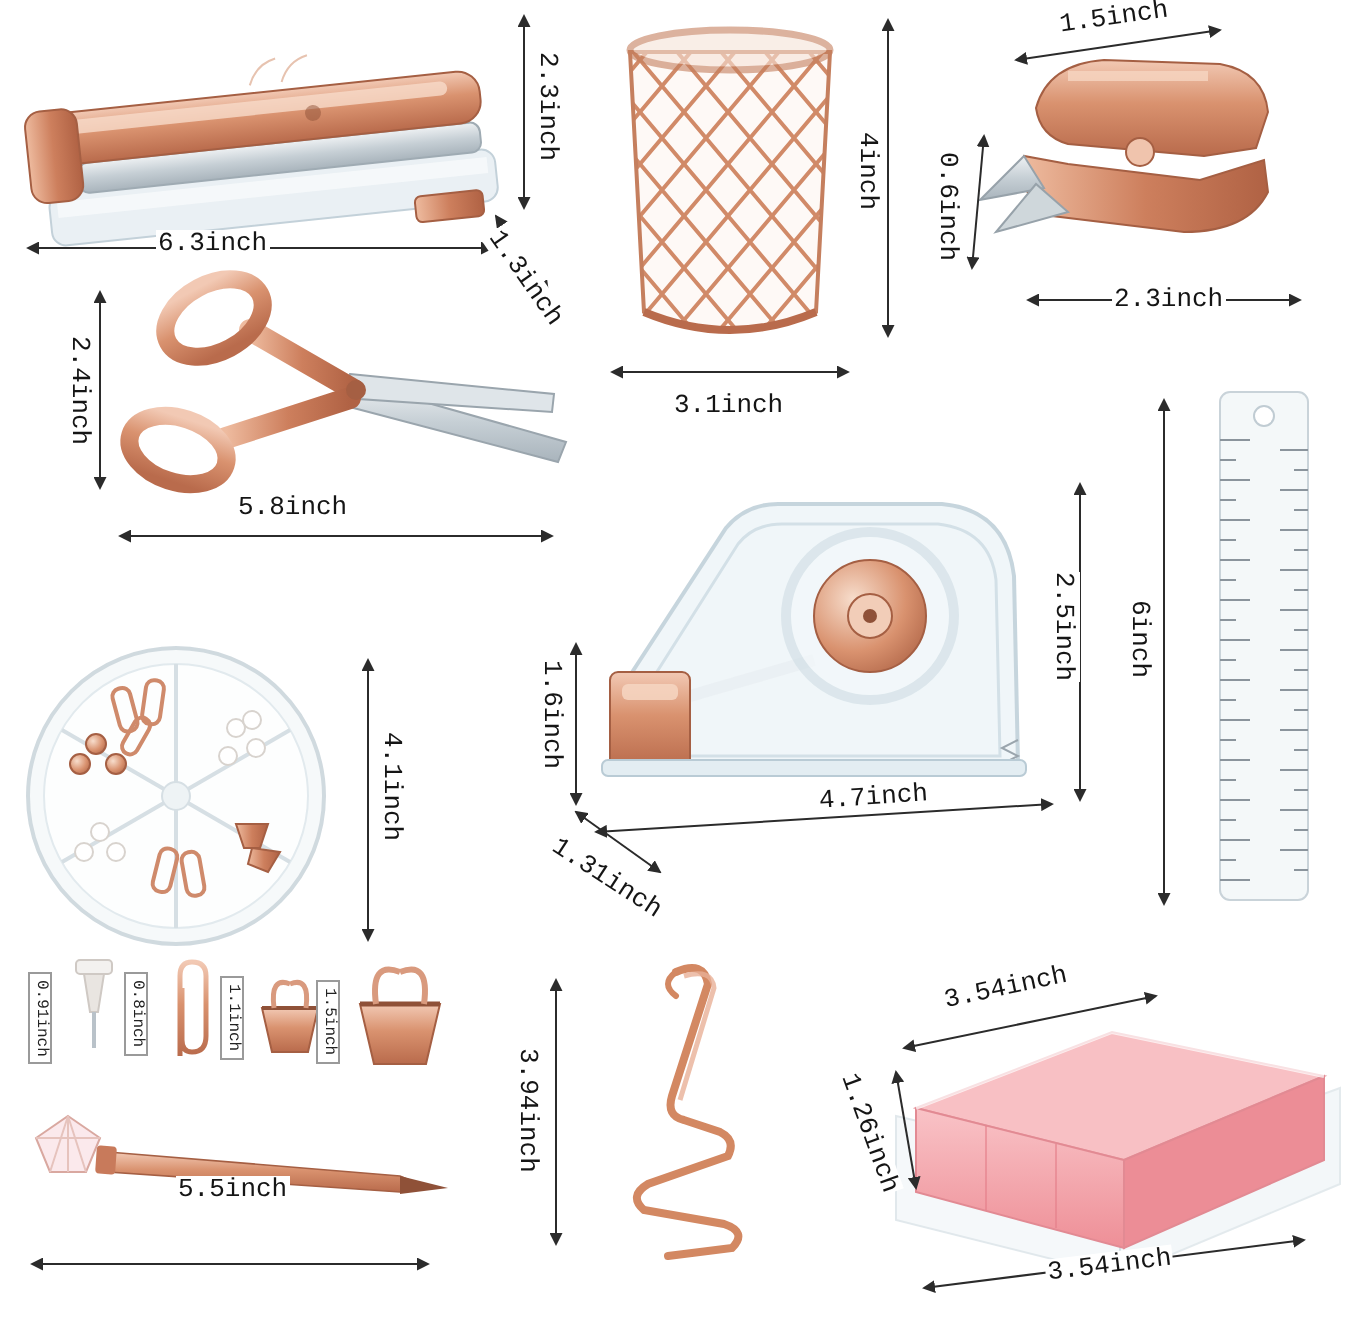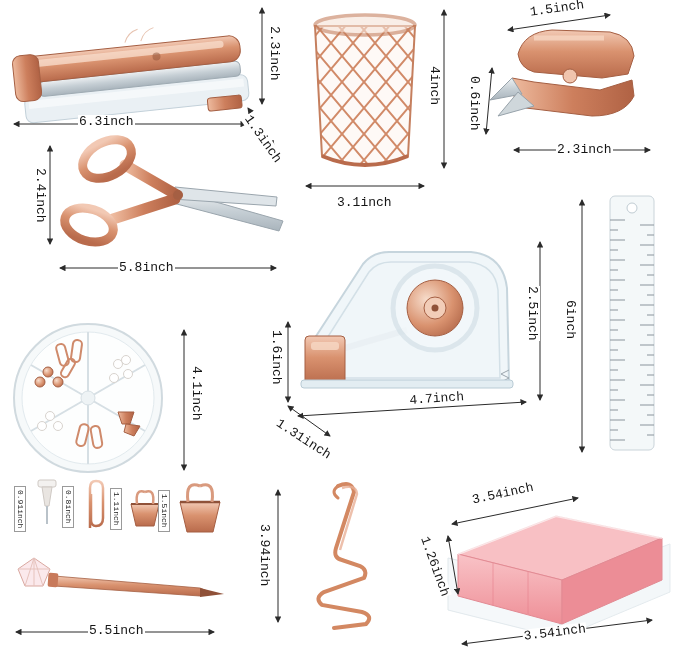--- a/index.html
+++ b/index.html
@@ -269,37 +269,37 @@
   <span class="dim" style="left:252px;top:112px;transform:rotate(55deg);transform-origin:0 0">1.3inch</span>
 
   <span class="dim v" style="left:426px;top:66px">4inch</span>
   <span class="dim" style="left:336px;top:196px">3.1inch</span>
 
   <span class="dim" style="left:528px;top:6px;transform:rotate(-8deg);transform-origin:0 0">1.5inch</span>
   <span class="dim v" style="left:466px;top:76px">0.6inch</span>
   <span class="dim" style="left:556px;top:143px">2.3inch</span>
 
   <span class="dim v" style="left:32px;top:168px">2.4inch</span>
-  <span class="dim" style="left:118px;top:261px">5.8inch</span>
+  <span class="dim" style="left:118px;top:247px">5.8inch</span>
 
   <span class="dim v" style="left:524px;top:286px">2.5inch</span>
   <span class="dim v" style="left:268px;top:330px">1.6inch</span>
   <span class="dim" style="left:408px;top:394px;transform:rotate(-4deg);transform-origin:0 0">4.7inch</span>
   <span class="dim" style="left:280px;top:416px;transform:rotate(33deg);transform-origin:0 0">1.31inch</span>
 
   <span class="dim v" style="left:562px;top:300px">6inch</span>
 
   <span class="dim v" style="left:188px;top:366px">4.1inch</span>
 
   <span class="mini" style="left:14px;top:486px">0.91inch</span>
   <span class="mini" style="left:62px;top:486px">0.8inch</span>
   <span class="mini" style="left:110px;top:488px">1.1inch</span>
   <span class="mini" style="left:158px;top:490px">1.5inch</span>
 
-  <span class="dim" style="left:88px;top:624px">5.5inch</span>
+  <span class="dim" style="left:88px;top:588px">5.5inch</span>
 
   <span class="dim v" style="left:256px;top:524px">3.94inch</span>
 
   <span class="dim" style="left:470px;top:494px;transform:rotate(-12deg);transform-origin:0 0">3.54inch</span>
   <span class="dim" style="left:430px;top:534px;transform:rotate(70deg);transform-origin:0 0">1.26inch</span>
   <span class="dim" style="left:522px;top:630px;transform:rotate(-7deg);transform-origin:0 0">3.54inch</span>
 
 </div>
 
 </body></html>

